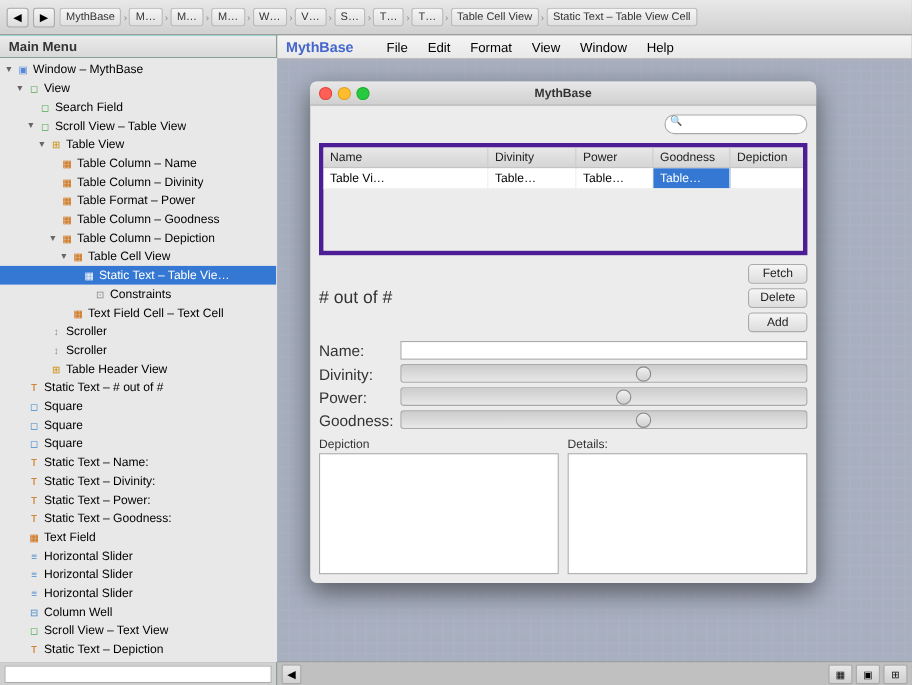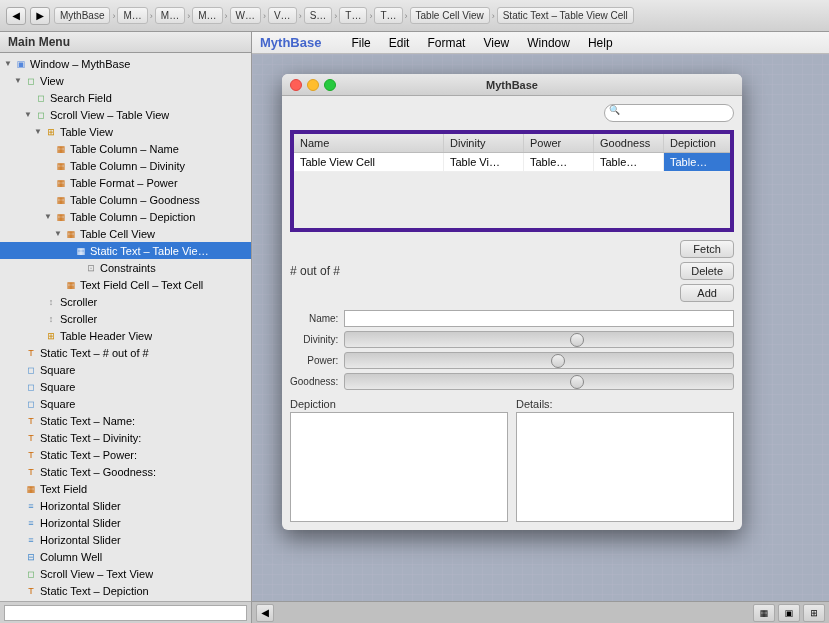--- a/index.html
+++ b/index.html
@@ -303,43 +303,42 @@
       color: white;
     }
 
     
     .row-count-area {
       display: flex;
       align-items: center;
       justify-content: space-between;
       margin-bottom: 8px;
     }
-    .row-count-text { font-size: 12px; color: #333; text-align: right; }
+    .row-count-text { font-size: 16px; color: #333; text-align: right; }
     .action-buttons { display: flex; gap: 4px; flex-direction: column; }
     .action-btn {
       background: linear-gradient(to bottom, #f5f5f5, #ddd);
       border: 1px solid #aaa;
       border-radius: 4px;
       padding: 2px 10px;
       font-size: 11px;
       cursor: pointer;
       color: #222;
     }
 
     
     .form-area {
       display: grid;
       grid-template-columns: auto 1fr;
       gap: 4px 6px;
       align-items: center;
       margin-bottom: 8px;
     }
     .form-label {
-      font-size: 10px;
-      text-align: right;
+      font-size: 14px;
       color: #333;
     }
     .form-input {
       border: 1px solid #aaa;
       background: white;
       height: 17px;
       font-size: 11px;
       padding: 1px 4px;
     }
     .h-slider {
@@ -659,21 +658,20 @@
 
           <div class="table-wrapper">
             <div class="table-header-row">
               <div class="th-cell">Name</div>
               <div class="th-cell">Divinity</div>
               <div class="th-cell">Power</div>
               <div class="th-cell">Goodness</div>
               <div class="th-cell">Depiction</div>
             </div>
             <div class="table-data-row">
-              <div class="td-cell">Table View Cell</div>
               <div class="td-cell">Table Vi…</div>
               <div class="td-cell">Table…</div>
               <div class="td-cell">Table…</div>
               <div class="td-cell highlight">Table…</div>
             </div>
           </div>
 
           <div class="row-count-area">
             <span class="row-count-text"># out of #</span>
             <div class="action-buttons">

